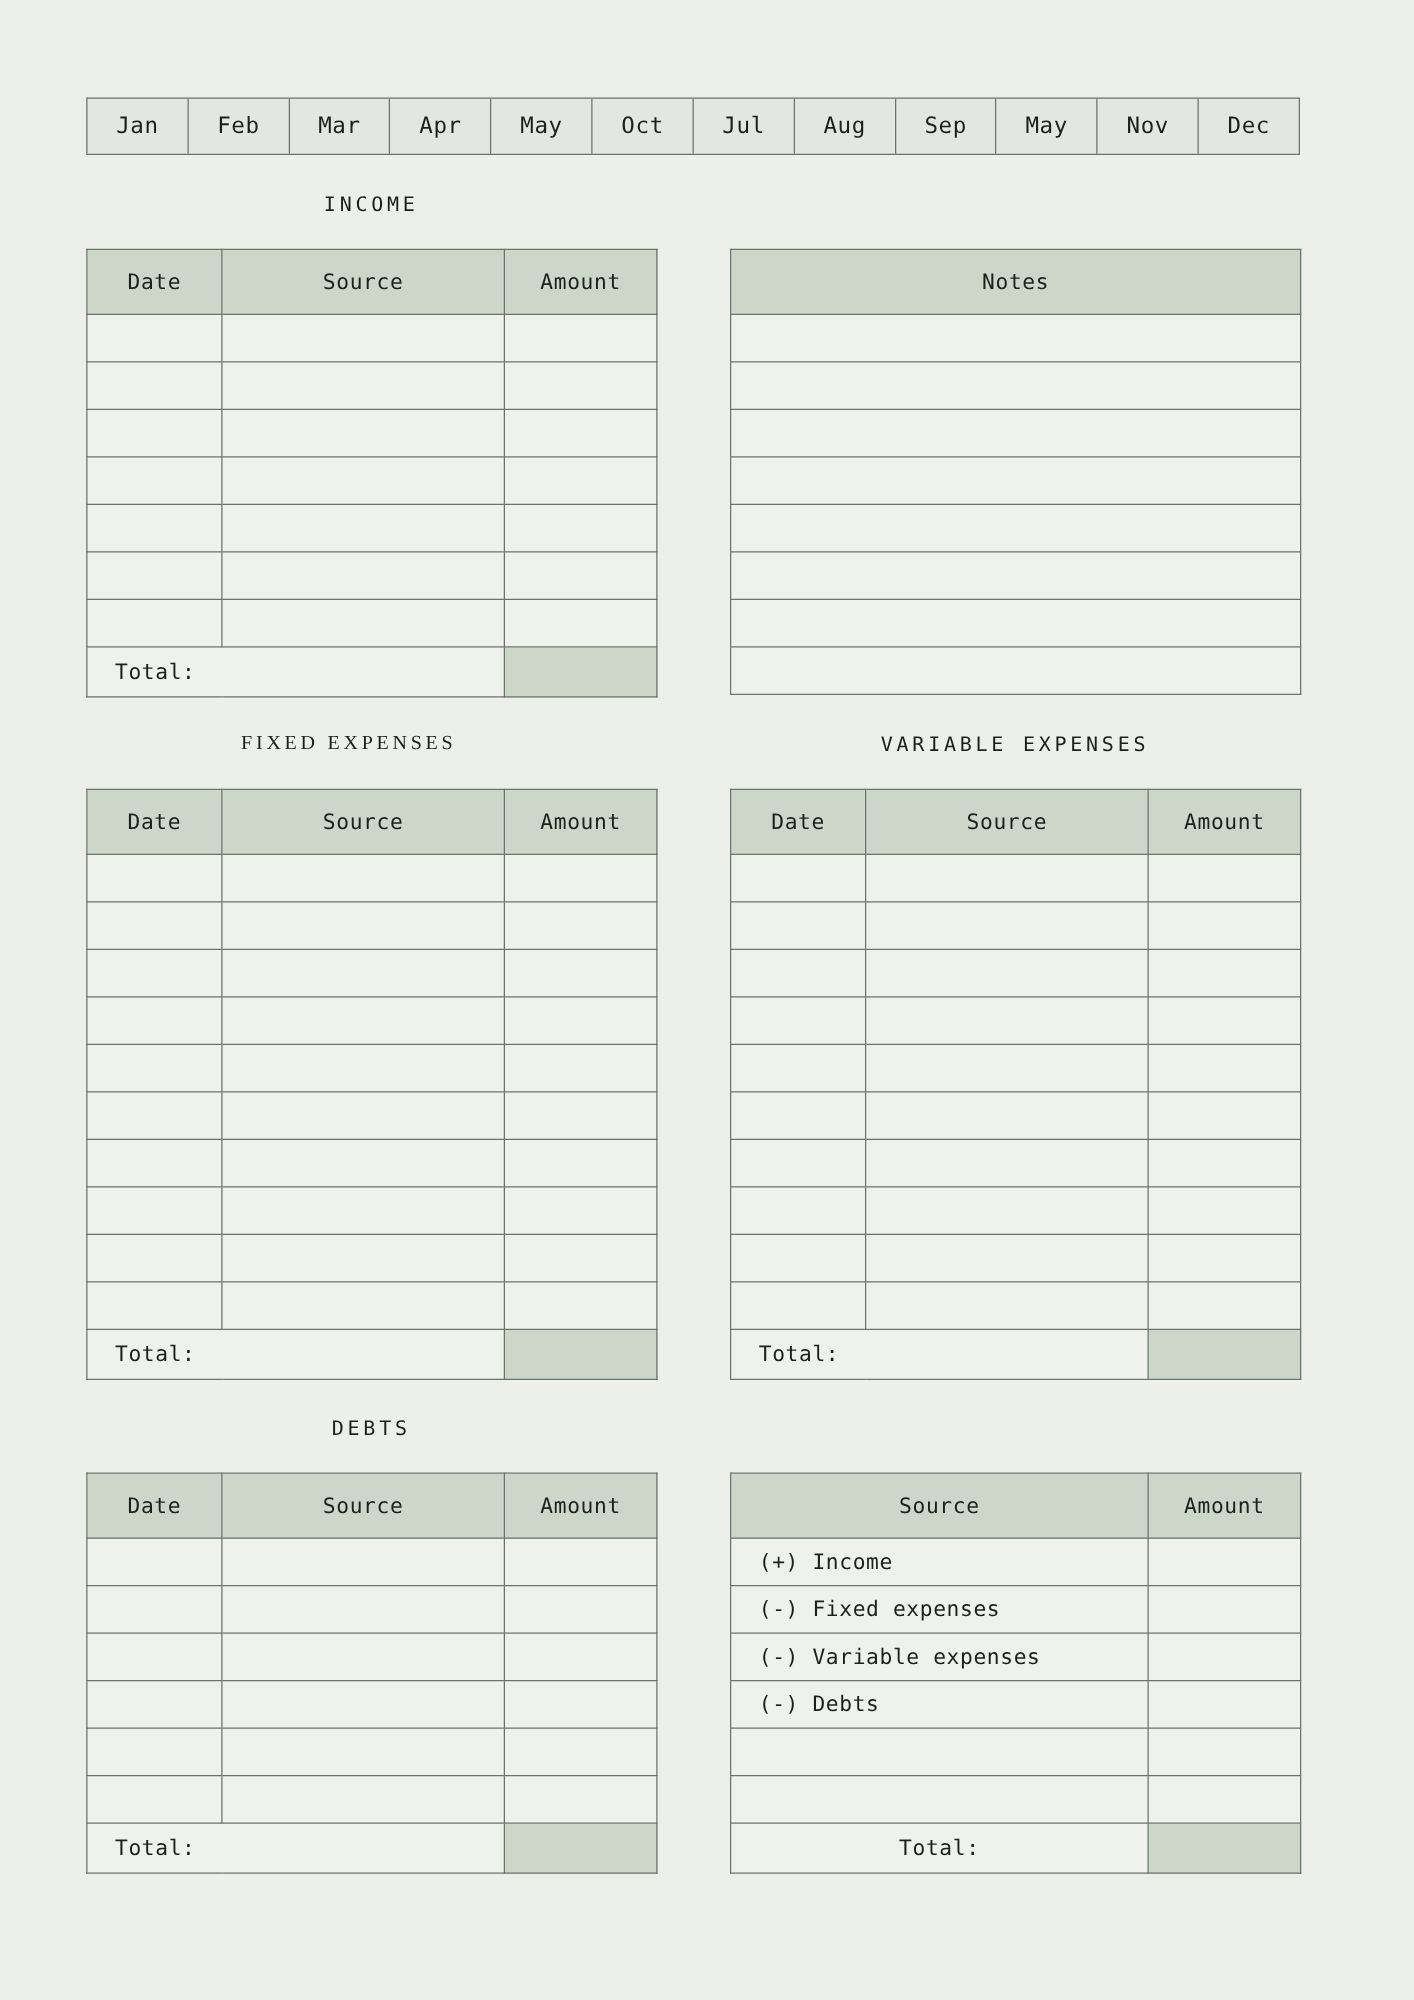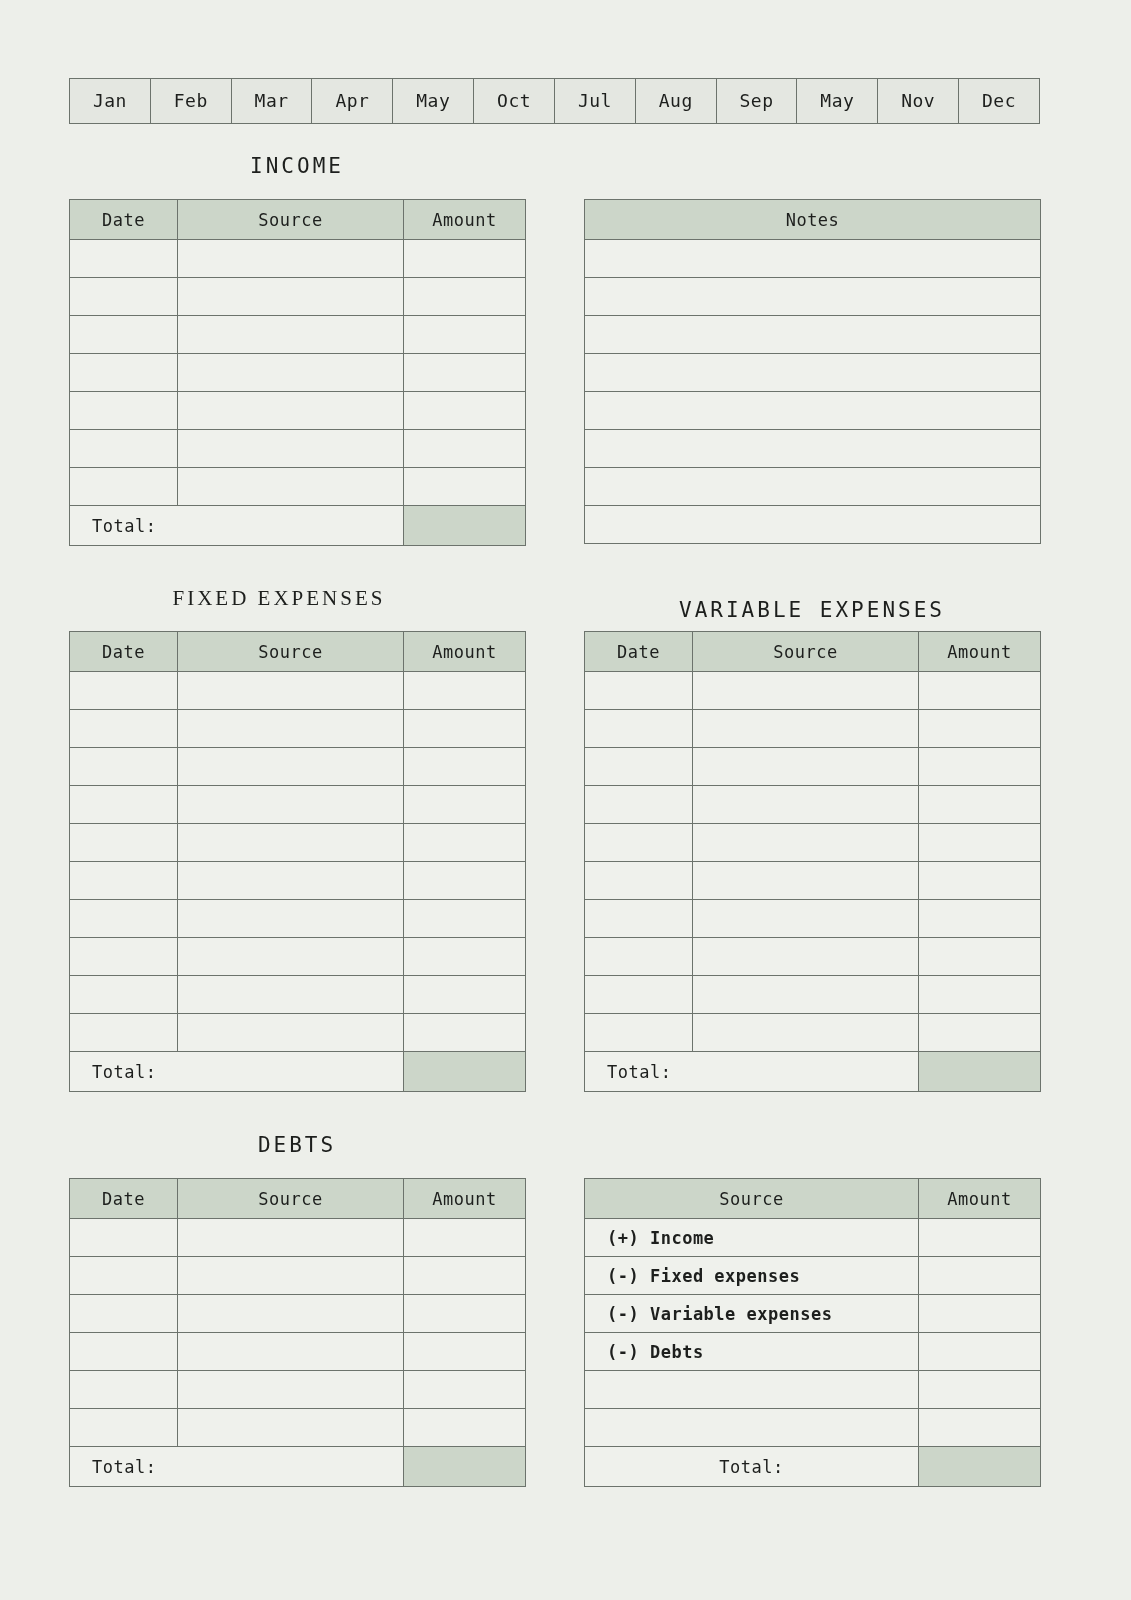--- a/index.html
+++ b/index.html
@@ -42,21 +42,21 @@
     border-right: 1px solid #6c736c;
     box-sizing: border-box;
     letter-spacing: 0.5px;
     color: #1d1f1d;
   }
   .month:last-child { border-right: none; }
 
   
   .section-title {
     position: absolute;
-    font-size: 21px;
+    font-size: 16px;
     letter-spacing: 3px;
     color: #1d1f1d;
     text-align: center;
   }
 
   
   .tbl {
     position: absolute;
     border-collapse: collapse;
     table-layout: fixed;
@@ -68,28 +68,27 @@
     padding: 0;
     font-weight: normal;
     font-size: 17px;
     box-sizing: border-box;
   }
   .tbl th {
     background: #ccd6c9;
     text-align: center;
     letter-spacing: 0.5px;
     color: #1d1f1d;
-    height: 40px;
+    height: 52px;
   }
   .tbl td { background: #eff1ec; }
   .tbl td.label {
     text-align: left;
     padding-left: 22px;
     letter-spacing: 0.5px;
-    font-weight: bold;
   }
   .tbl td.label-center {
     text-align: center;
     letter-spacing: 0.5px;
   }
   .tbl td.total-fill {
     background: #ccd6c9;
   }
   .tbl td.total-label {
     text-align: left;
@@ -282,21 +281,21 @@
         </tr>
       </tbody>
     <tfoot>
       <tr class="total-row">
         <td class="total-label" colspan="2">Total:</td>
         <td class="total-fill"></td>
       </tr>
     </tfoot>
   </table>
 
-  <div class="section-title" style="left:584px; top:586px; width:456px;margin-top:12px;">VARIABLE EXPENSES</div>
+  <div class="section-title" style="left:584px; top:586px; width:456px;">VARIABLE EXPENSES</div>
   <table class="tbl" id="variable-table" style="left:584px; top:631px; width:456px;">
     <colgroup>
         <col style="width:108px">
         <col style="width:226px">
         <col style="width:122px">
       </colgroup>
     <thead>
       <tr>
         <th>Date</th>
         <th>Source</th>

